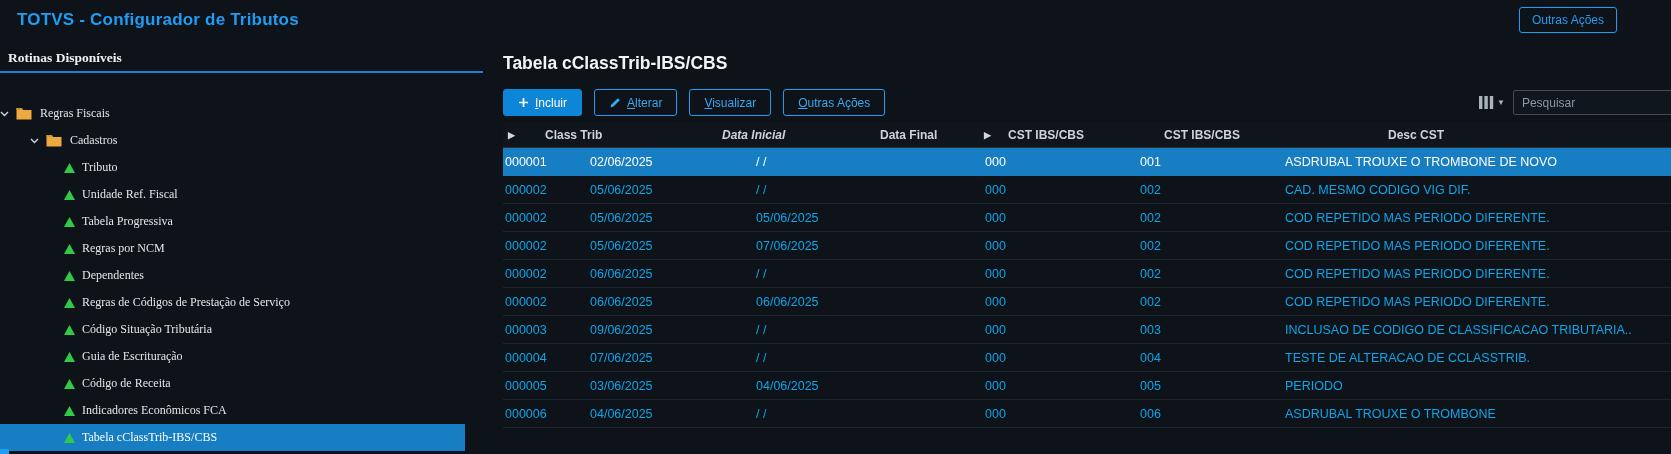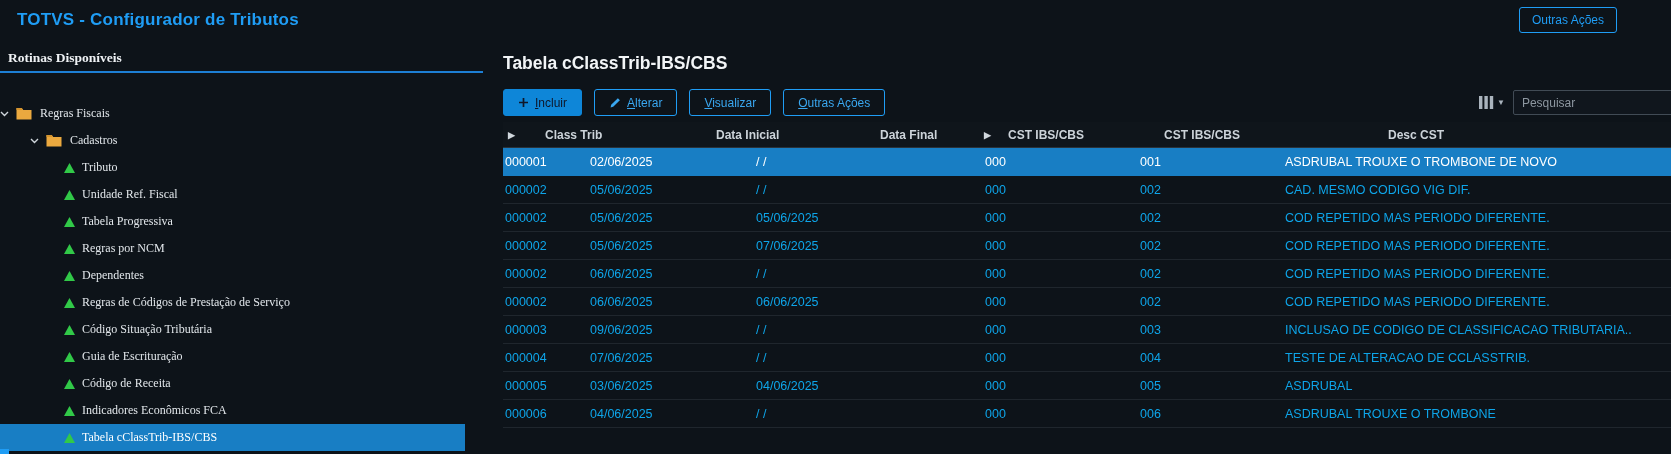--- a/index.html
+++ b/index.html
@@ -57,21 +57,21 @@
   
   .main{flex:1;padding-left:20px;position:relative;min-width:0;}
   .page-title{margin-top:13px;font-size:17.5px;font-weight:700;color:#f2f5f7;line-height:21px;}
 
   
   .toolbar{margin-top:15px;height:27px;position:relative;display:flex;gap:12px;align-items:center;}
   .tb-btn{
     height:27px;display:inline-flex;align-items:center;gap:6px;padding:0 14px;
     border-radius:3px;font-size:12px;font-family:inherit;cursor:pointer;white-space:nowrap;
   }
-  .tb-btn.primary{background:var(--primary-btn);border:1px solid var(--primary-btn);color:#0f172a;}
+  .tb-btn.primary{background:var(--primary-btn);border:1px solid var(--primary-btn);color:#ffffff;}
   .tb-btn.outline{background:transparent;border:1px solid var(--accent);color:#3aa7f0;}
   .tb-btn .ic{display:none;align-items:center;}
   .tb-btn.icon-plus .ic-plus{display:inline-flex;}
   .tb-btn.icon-pencil .ic-pencil{display:inline-flex;}
   .tb-btn u{text-decoration:underline;}
 
   .toolbar-right{position:absolute;left:976px;top:1px;display:flex;align-items:center;gap:8px;}
   .cols-btn{display:flex;align-items:center;gap:3px;color:#aab4bd;cursor:pointer;}
   .cols-btn .caret{font-size:8px;line-height:1;}
   .search{
@@ -80,21 +80,21 @@
   }
   .search::placeholder{color:#8d97a0;}
 
   
   .grid{margin-top:6px;width:1168px;}
   .ghead{position:relative;height:26px;border-bottom:1px solid #2a323a;background:#0f151b;
          font-size:12px;font-weight:700;color:#ccd3d9;}
   .ghead span{position:absolute;top:50%;transform:translateY(-50%);white-space:nowrap;cursor:pointer;}
   .h-a1{left:5px;font-size:9px;color:#d0d7dd;}
   .h-c1{left:42px;}
-  .h-c2{left:213px;}
+  .h-c2{left:219px;font-style:italic;}
   .h-c3{left:377px;}
   .h-a2{left:481px;font-size:9px;color:#d0d7dd;}
   .h-c4{left:505px;}
   .h-c5{left:661px;}
   .h-c6{left:885px;}
 
   .trow{
     display:grid;grid-template-columns:85px 166px 229px 155px 145px 1fr;
     height:28px;align-items:center;border-bottom:1px solid var(--row-border);
     font-size:12.5px;color:#0ea5e9;cursor:pointer;
@@ -371,21 +371,21 @@
     <div class="td">000</div>
     <div class="td">004</div>
     <div class="td">TESTE DE ALTERACAO DE CCLASSTRIB.</div>
   </div>
           <div class="trow">
     <div class="td">000005</div>
     <div class="td">03/06/2025</div>
     <div class="td">04/06/2025</div>
     <div class="td">000</div>
     <div class="td">005</div>
-    <div class="td">ASDRUBAL</div>
+    <div class="td">PERIODO</div>
   </div>
           <div class="trow">
     <div class="td">000006</div>
     <div class="td">04/06/2025</div>
     <div class="td">/ /</div>
     <div class="td">000</div>
     <div class="td">006</div>
     <div class="td">ASDRUBAL TROUXE O TROMBONE</div>
   </div>
         </div>

